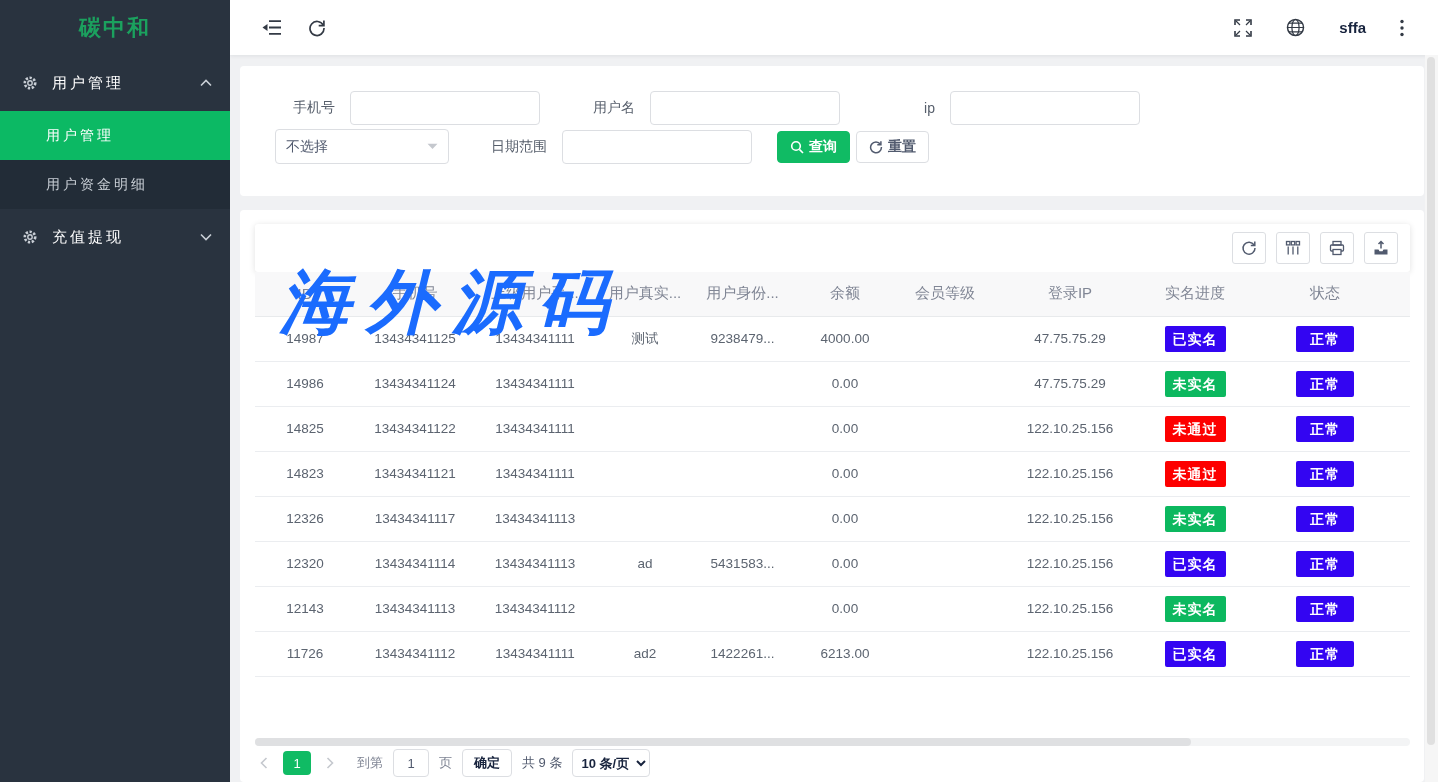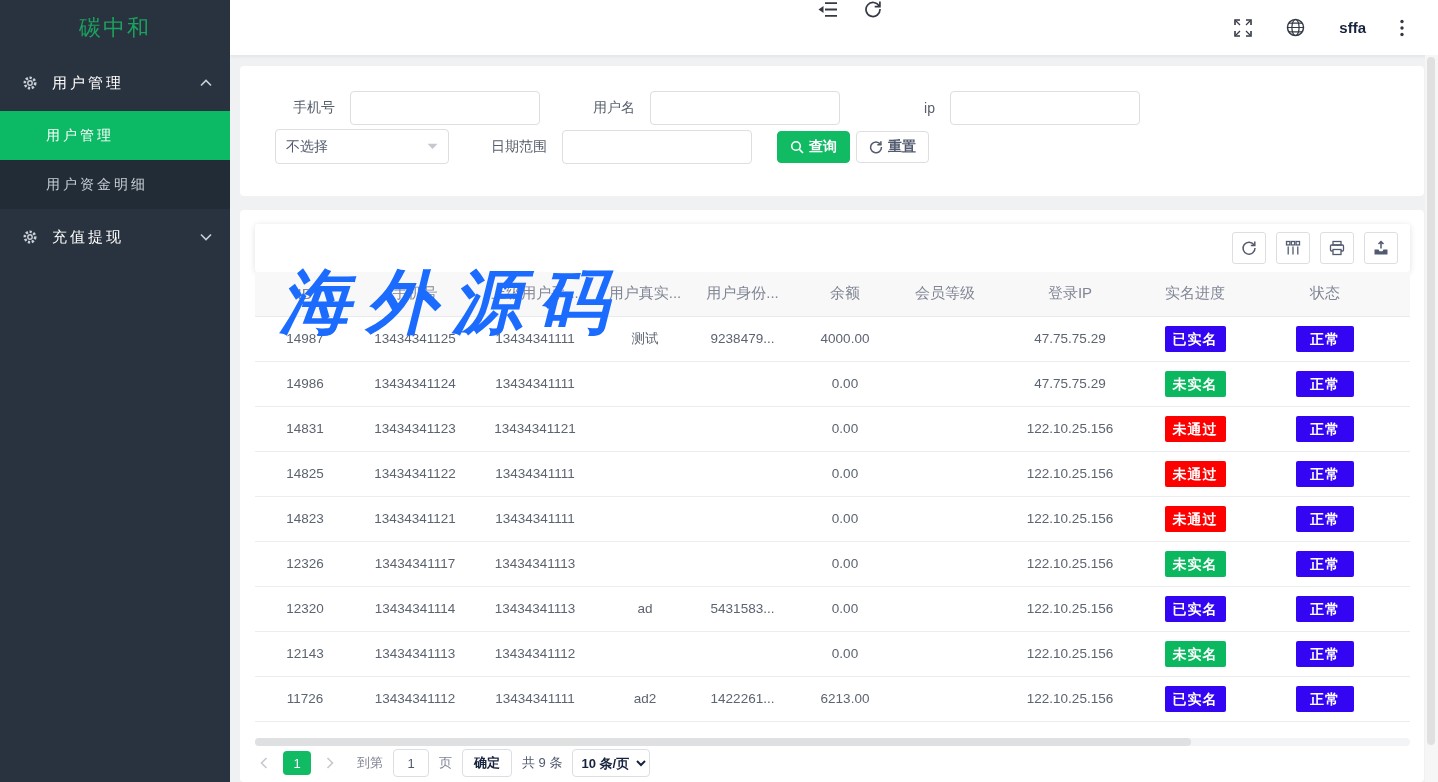--- a/index.html
+++ b/index.html
@@ -2,33 +2,33 @@
 <html><head>
 <meta charset="utf-8">
 <style>
   * { margin:0; padding:0; box-sizing:border-box; }
   html,body { width:1438px; height:782px; overflow:hidden;
     font-family:"Liberation Sans","DejaVu Sans",sans-serif; background:#f0f1f3; color:#515a6e; }
 
   
   .sidebar { position:fixed; left:0; top:0; width:230px; height:100%; background:#29333f; z-index:20; }
   .logo { height:55px; display:flex; align-items:center; justify-content:center;
-    color:#1ba15e; font-size:22px; font-weight:normal; letter-spacing:2px; }
+    color:#1ba15e; font-size:22px; font-weight:bold; letter-spacing:2px; }
   .menu-parent { height:56px; display:flex; align-items:center; padding:0 18px 0 22px;
     color:#ffffff; font-size:15px; letter-spacing:3px; cursor:pointer; }
   .menu-parent .micon { margin-right:14px; display:flex; }
   .menu-parent .mlabel { flex:1; }
   .submenu { background:#222c37; }
   .submenu-item { height:49px; display:flex; align-items:center; padding-left:46px;
     color:#c9cfd6; font-size:14px; letter-spacing:3px; cursor:pointer; }
   .submenu-item.active { background:#0cb964; color:#ffffff; }
 
   
   .topbar { position:fixed; left:230px; right:0; top:0; height:55px; background:#ffffff;
-    box-shadow:0 1px 4px rgba(0,21,41,.08); z-index:15; display:flex; align-items:center;flex-direction:column; }
+    box-shadow:0 1px 4px rgba(0,21,41,.08); z-index:15; display:flex; align-items:center; }
   .tb-left { display:flex; align-items:center; gap:26px; padding-left:32px; }
   .tb-right { margin-left:auto; display:flex; align-items:center; gap:34px; padding-right:34px; }
   .tb-btn { display:flex; align-items:center; cursor:pointer; }
   .tb-user { font-size:15px; color:#17233d; font-weight:bold; cursor:pointer; }
 
   
   .main { position:absolute; left:230px; top:55px; right:0; bottom:0; overflow:hidden; }
   .card { background:#ffffff; border-radius:4px; }
   .search-card { margin:11px 14px 0 10px; height:130px; padding:23px 0 0 0; }
   .form-row { display:flex; align-items:center; height:37px; }
@@ -302,32 +302,20 @@
               <td>13434341111</td>
               <td></td>
               <td></td>
               <td>0.00</td>
               <td></td>
               <td>47.75.75.29</td>
               <td><span class="badge" style="background: rgb(12, 184, 95);">未实名</span></td>
               <td><span class="badge" style="background: rgb(51, 5, 242);">正常</span></td>
             </tr>
             <tr>
-              <td>14831</td>
-              <td>13434341123</td>
-              <td>13434341121</td>
-              <td></td>
-              <td></td>
-              <td>0.00</td>
-              <td></td>
-              <td>122.10.25.156</td>
-              <td><span class="badge" style="background: rgb(253, 0, 0);">未通过</span></td>
-              <td><span class="badge" style="background: rgb(51, 5, 242);">正常</span></td>
-            </tr>
-            <tr>
               <td>14825</td>
               <td>13434341122</td>
               <td>13434341111</td>
               <td></td>
               <td></td>
               <td>0.00</td>
               <td></td>
               <td>122.10.25.156</td>
               <td><span class="badge" style="background: rgb(253, 0, 0);">未通过</span></td>
               <td><span class="badge" style="background: rgb(51, 5, 242);">正常</span></td>

